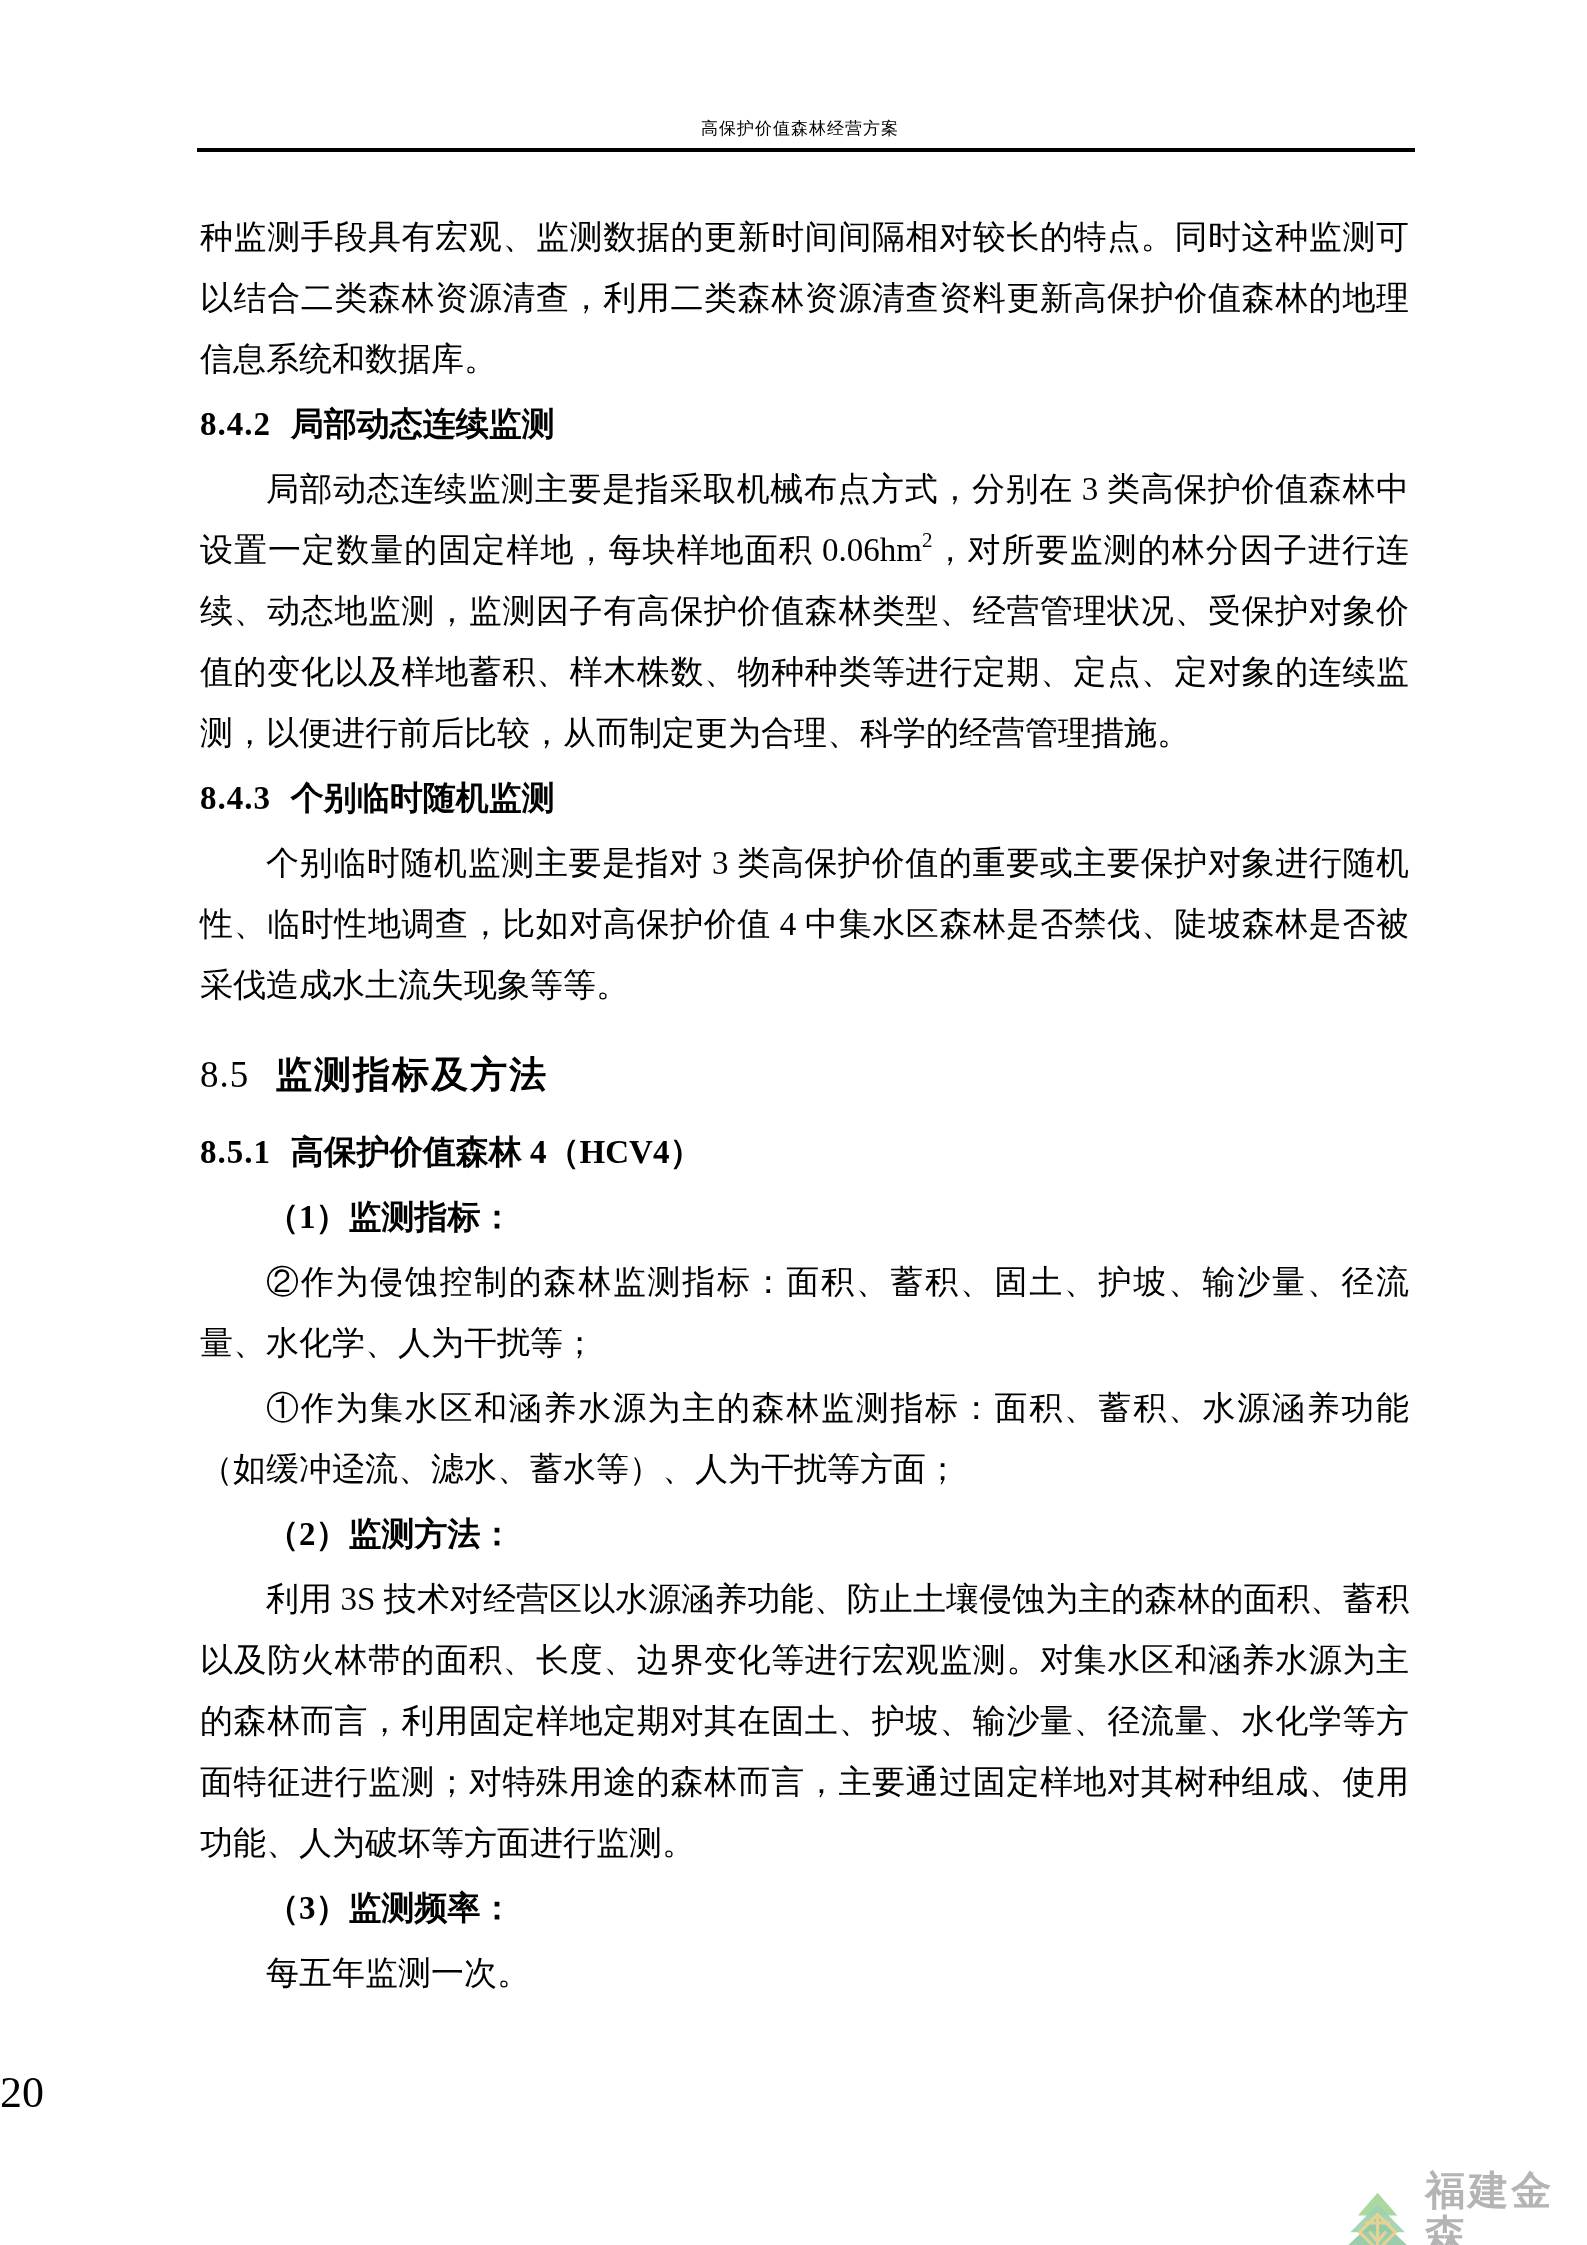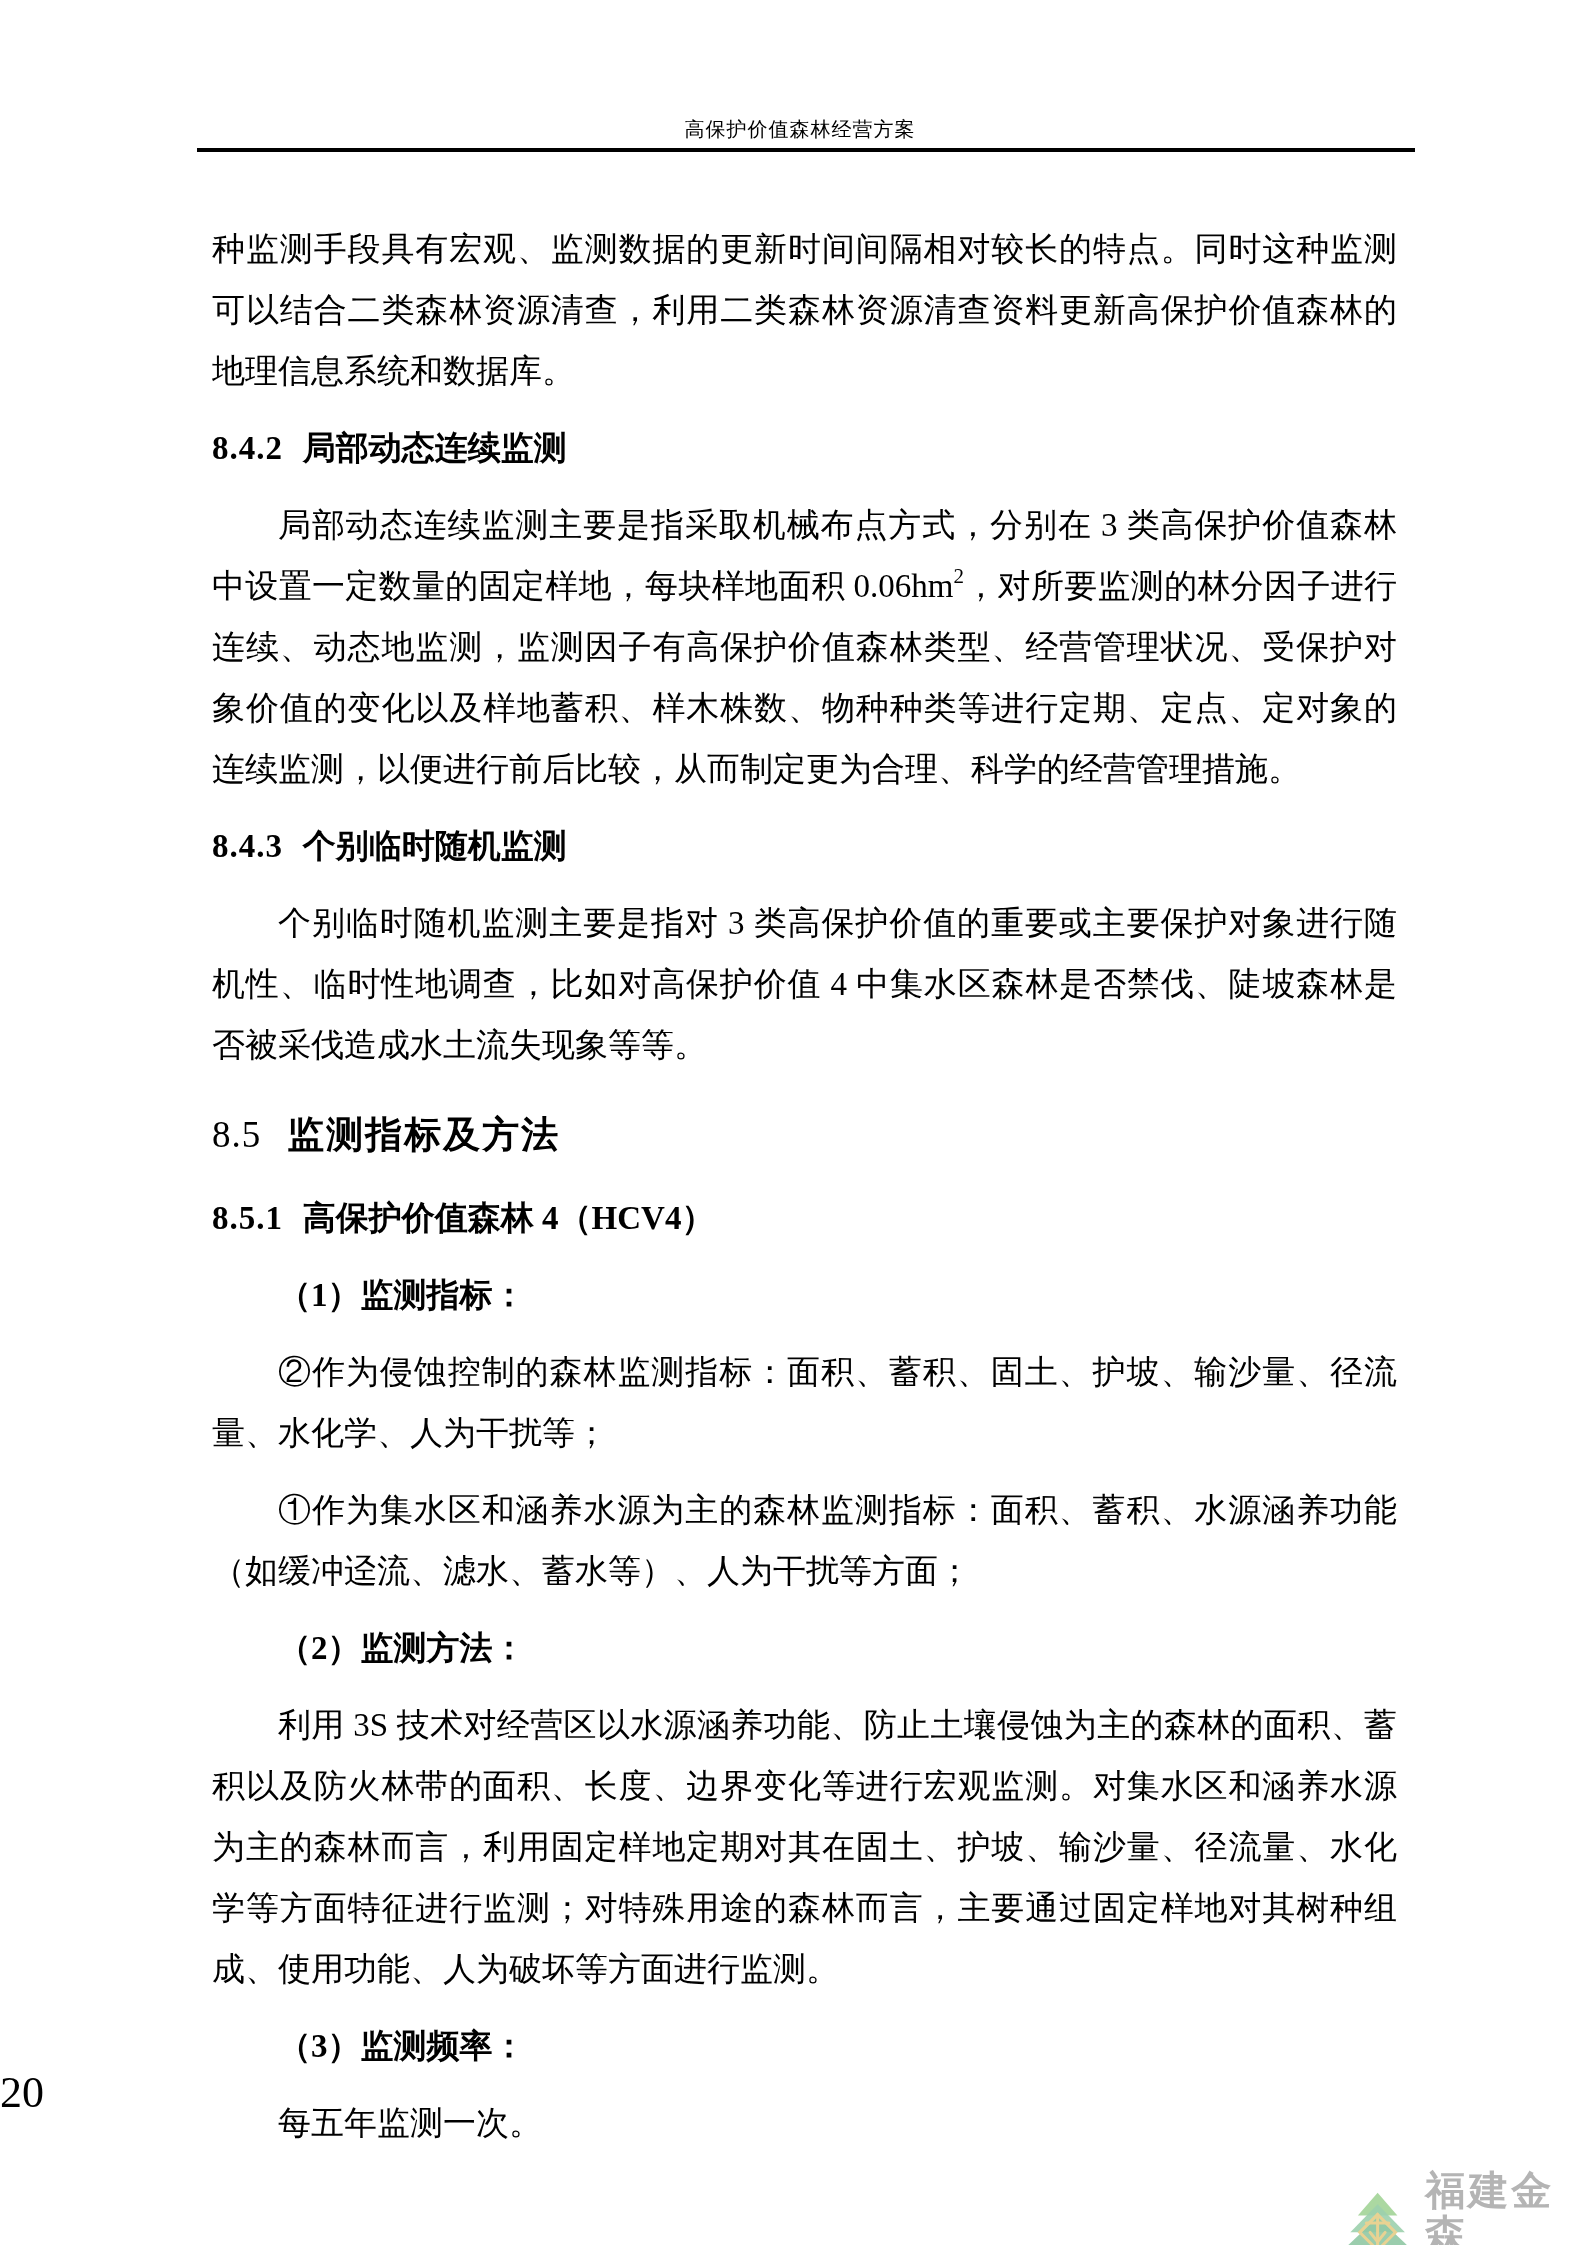--- a/index.html
+++ b/index.html
@@ -12,21 +12,21 @@
     color: #000000;
     overflow: hidden;
   }
   
   .running-head {
     position: absolute;
     top: 113px;
     left: 185px;
     width: 1230px;
     text-align: center;
-    font-size: 20px;
+    font-size: 17px;
     line-height: 32px;
     letter-spacing: 1px;
   }
   .head-rule {
     position: absolute;
     top: 148px;
     left: 197px;
     width: 1218px;
     height: 4px;
     background: #000000;
@@ -35,21 +35,21 @@
   .content {
     position: absolute;
     left: 196px;
     top: 203px;
     width: 1217px;
     font-size: 33px;
     line-height: 61px;
     text-align: justify;
     text-justify: inter-ideograph;
   }
-  .content p, .content div.h { margin: 16px; padding: 0; }
+  .content p, .content div.h { margin: 4px; padding: 0; }
   p.indent { text-indent: 2em; }
   .h { font-weight: bold; }
   .h .h-num { font-weight: bold; margin-right: 0.6em; letter-spacing: 1px; }
   .h-big {
     font-size: 37px;
     line-height: 74px;
     margin-top: 22px !important;
     font-weight: normal;
   }
   .h-big .h-num { font-weight: normal; margin-right: 0.7em; }

